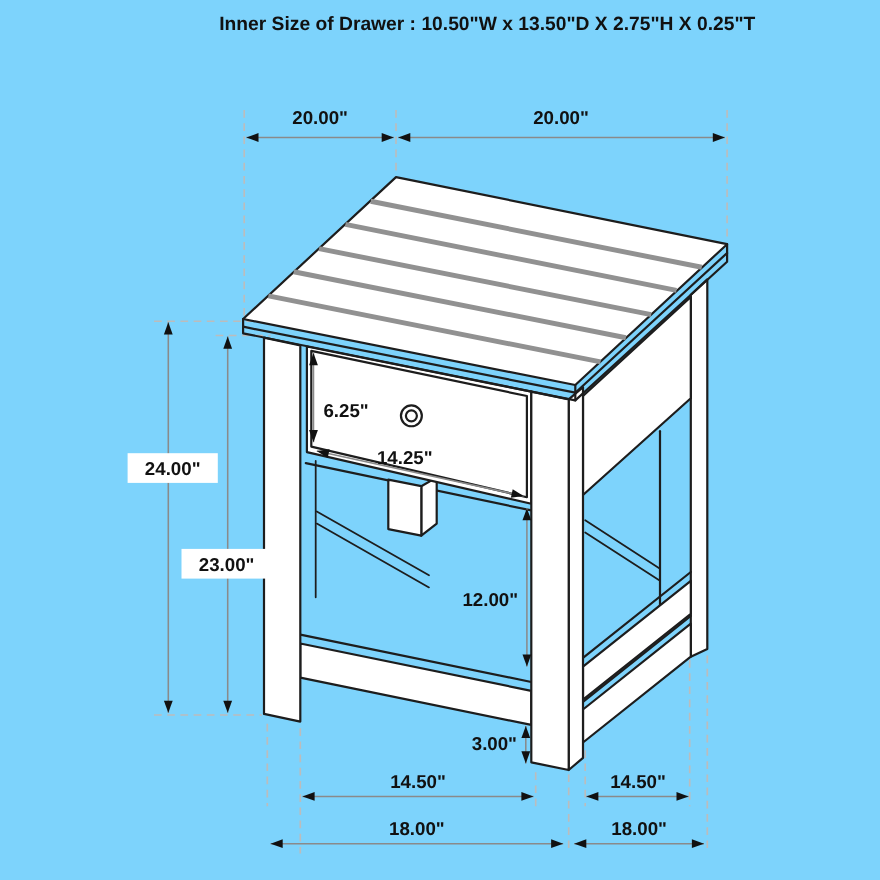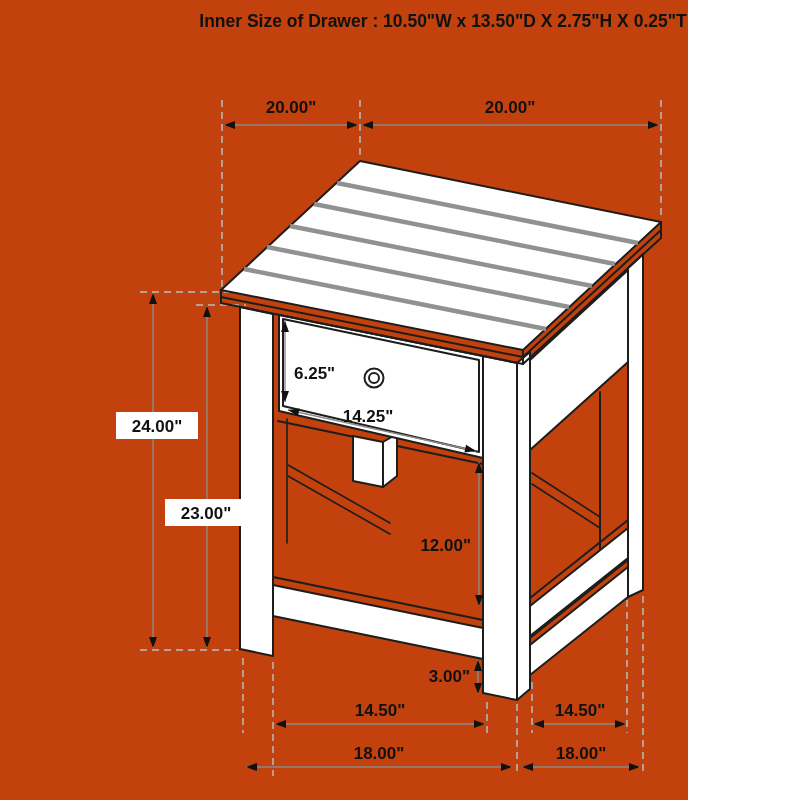--- a/index.html
+++ b/index.html
@@ -1,17 +1,17 @@
 <!DOCTYPE html>
 <html><head>
 <meta charset="utf-8">
 <style>
   html,body{margin:0;padding:0;background:#ffffff;}
   body{width:800px;height:800px;font-family:"Liberation Sans",sans-serif;}
-  .stage{position:relative;width:688px;height:800px;background:#c2410c;}
+  .stage{position:relative;width:800px;height:800px;background:#7dd3fc;}
   svg text{font-family:"Liberation Sans","DejaVu Sans",sans-serif;font-weight:bold;font-size:17px;fill:#111;}
   svg .title-text{font-size:17.5px;}
 </style>
 </head>
 <body>
 
 <div class="stage">
 <svg width="800" height="800" viewBox="0 0 800 800">
 
   <text class="title-text" x="443" y="27" text-anchor="middle">Inner Size of Drawer : 10.50"W x 13.50"D X 2.75"H X 0.25"T</text>

